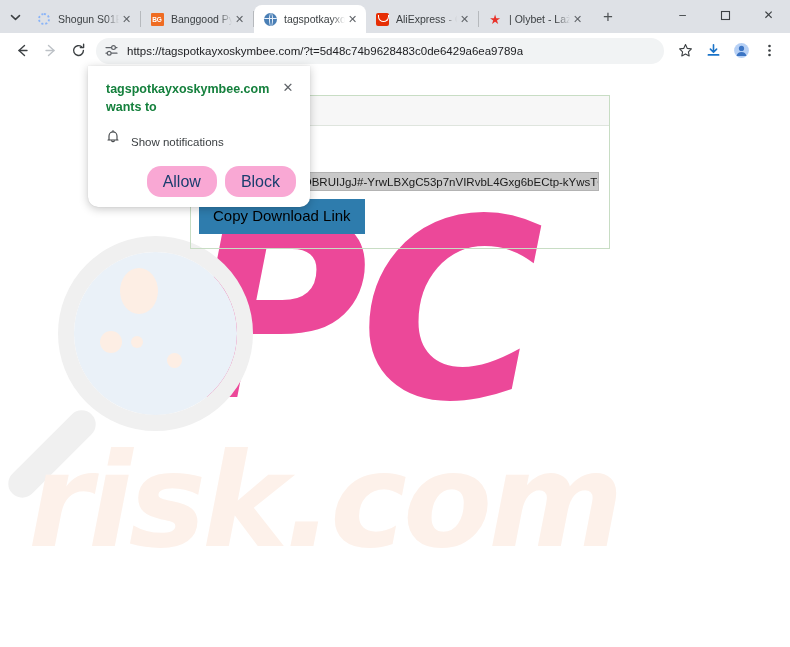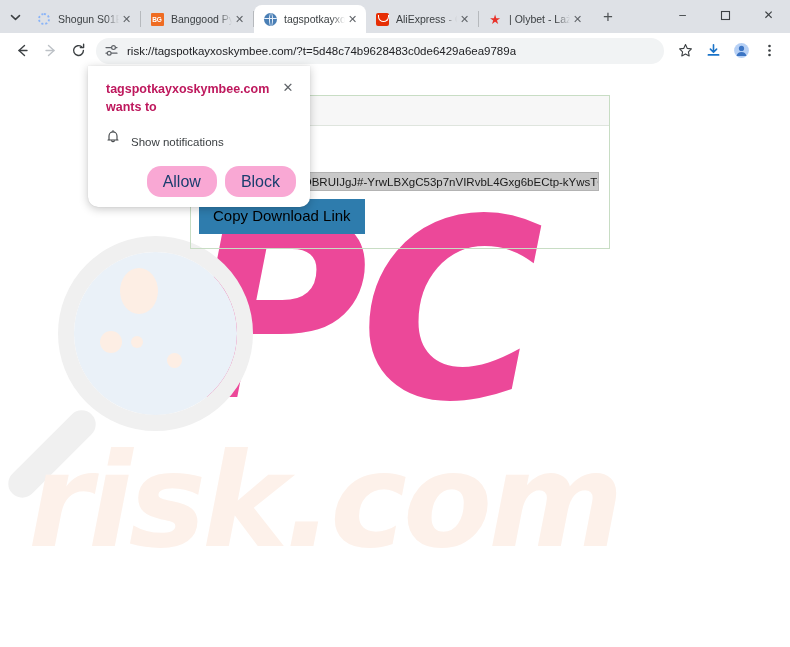--- a/index.html
+++ b/index.html
@@ -304,21 +304,21 @@
     background: #ffffff;
     border-radius: 0 0 10px 10px;
     box-shadow: 0 2px 10px rgba(0,0,0,.22), 0 0 1px rgba(0,0,0,.18);
     padding: 14px 14px 10px 18px;
     z-index: 20;
   }
   .perm-titlerow { display: flex; align-items: flex-start; }
   .perm-title {
     font-size: 12.5px;
     font-weight: bold;
-    color: #be185d;
+    color: #15803d;
     line-height: 1.45;
     flex: 1 1 auto;
   }
   .perm-close {
     width: 16px; height: 16px;
     flex: 0 0 auto;
     display: flex; align-items: center; justify-content: center;
     color: #5f6368;
     font-size: 13px;
     margin-top: -1px;
@@ -439,21 +439,21 @@
     </div>
 
     <div class="omnibox">
       <span class="site-settings-icon">
         <svg width="15" height="15" viewBox="0 0 15 15">
           <path d="M2 4.6 H13 M2 10.2 H13" stroke="#5f6368" stroke-width="1.2" stroke-linecap="round"></path>
           <circle cx="9.5" cy="4.6" r="1.9" fill="#f1f3f4" stroke="#5f6368" stroke-width="1.2"></circle>
           <circle cx="5.2" cy="10.2" r="1.9" fill="#f1f3f4" stroke="#5f6368" stroke-width="1.2"></circle>
         </svg>
       </span>
-      <span class="omnibox-url">risk://tagspotkayxoskymbee.com/?t=5d48c74b9628483c0de6429a6ea9789a</span>
+      <span class="omnibox-url">https://tagspotkayxoskymbee.com/?t=5d48c74b9628483c0de6429a6ea9789a</span>
     </div>
 
     <div class="tb-icon">
       <svg width="15" height="15" viewBox="0 0 15 15">
         <path d="M7.5 1.6 L9.3 5.4 L13.4 5.9 L10.4 8.8 L11.2 12.9 L7.5 10.9 L3.8 12.9 L4.6 8.8 L1.6 5.9 L5.7 5.4 Z" fill="none" stroke="#3c4043" stroke-width="1.1" stroke-linejoin="round"></path>
       </svg>
     </div>
     <div class="tb-icon">
       <svg width="15" height="15" viewBox="0 0 15 15">
         <path d="M7.5 1.8 V8.8 M4.4 6.1 L7.5 9.3 L10.6 6.1" stroke="#1a73c8" stroke-width="1.6" fill="none" stroke-linecap="round" stroke-linejoin="round"></path>

